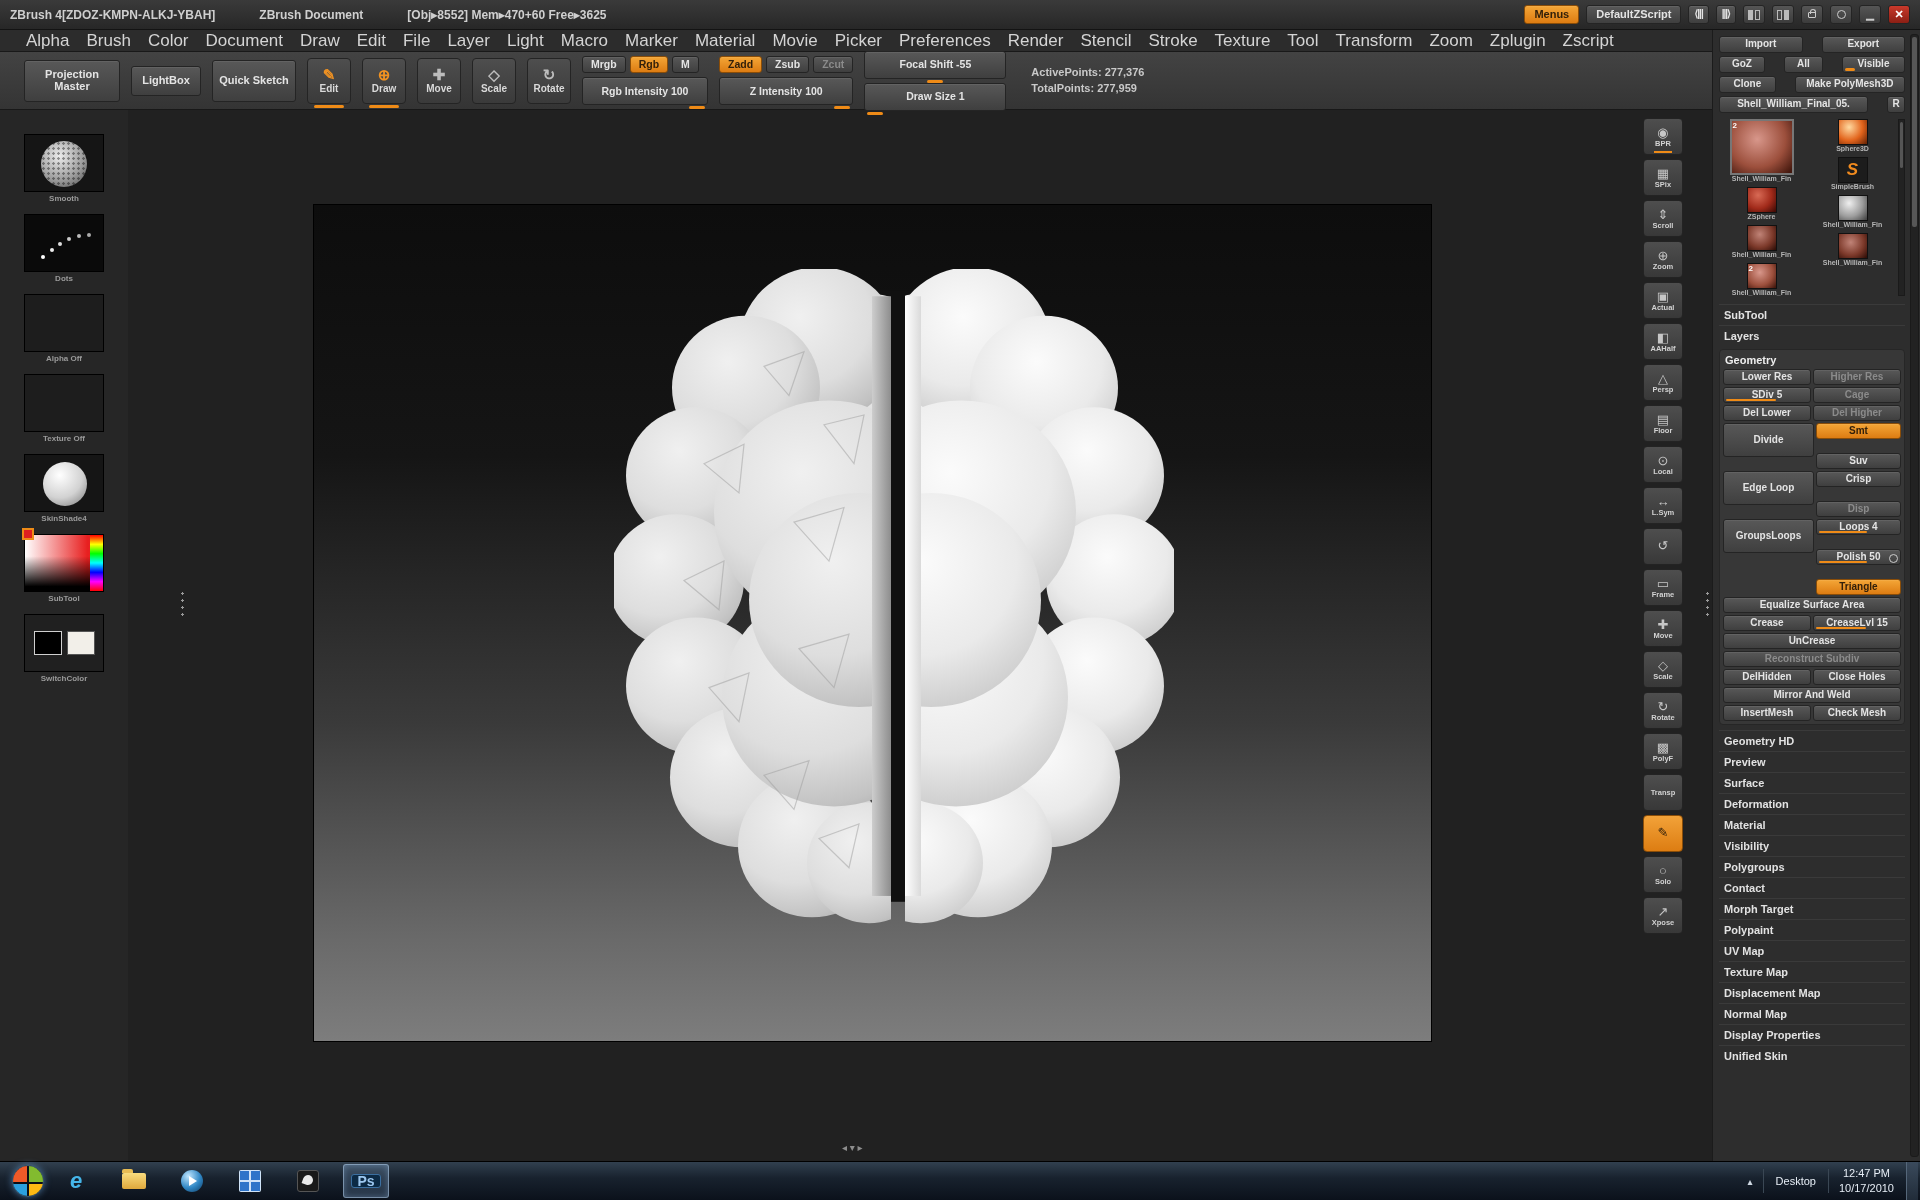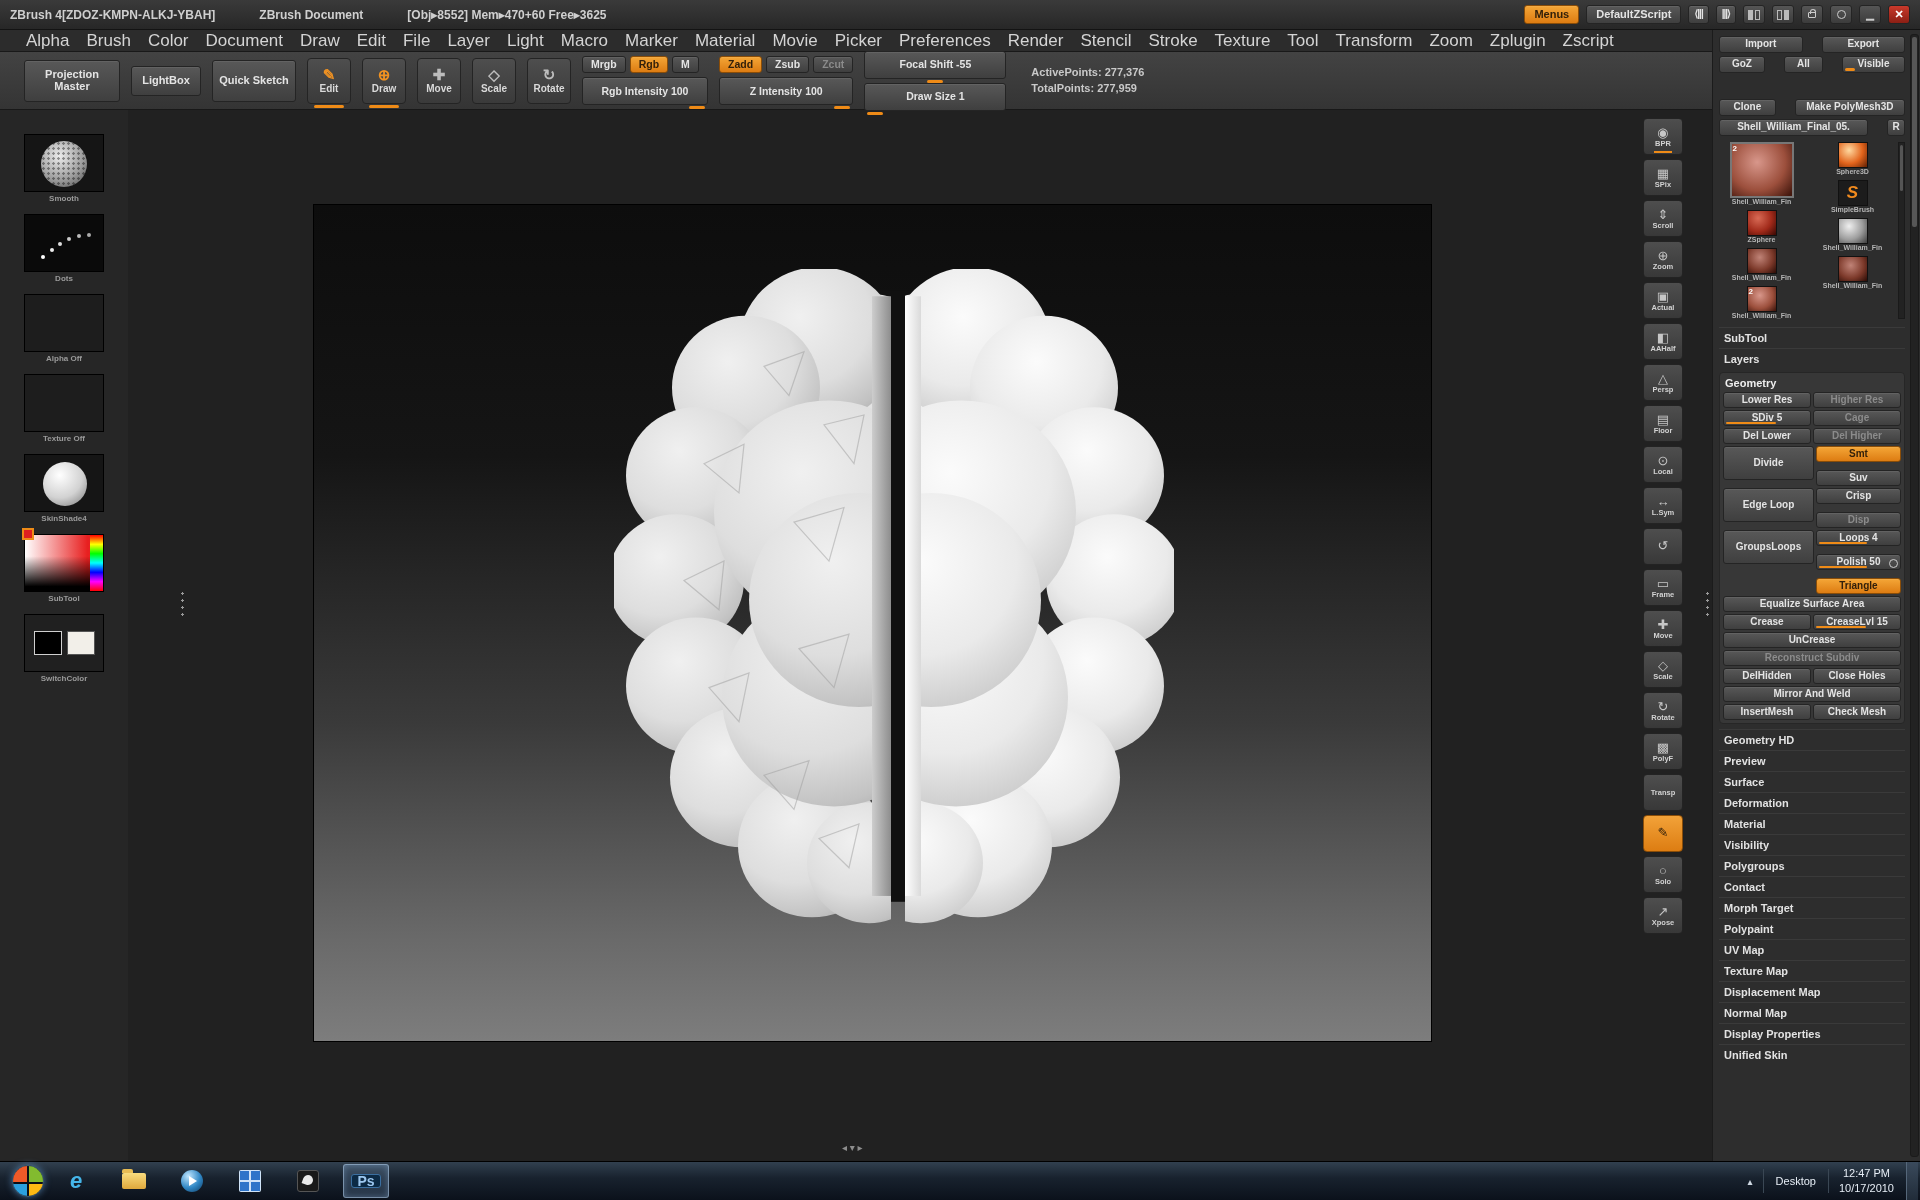--- a/index.html
+++ b/index.html
@@ -123,21 +123,21 @@
   .tg-scroll::before{content:"";position:absolute;left:1px;right:1px;top:2px;height:46px;background:#555;border-radius:2px}
   .rp-section{height:21px;display:flex;align-items:center;padding-left:5px;border-top:1px solid #3a3a3a;
     font-size:11px;font-weight:bold;color:#e2e2e2}
   .geo{background:#373737;border:1px solid #262626;border-radius:4px;padding:3px;margin:3px 0 5px}
   .geo-head{font-size:11px;font-weight:bold;color:#eee;padding:1px 2px 3px}
   .g-row{display:flex;gap:2px;margin-bottom:2px;align-items:flex-start}
   .g{height:16px;font-size:10px;padding:0 2px;position:relative}
   .g.h{flex:1}
   .g.f{width:100%;margin-bottom:2px}
   .g.tall{height:34px}
-  .g-stack{display:flex;flex-direction:column;gap:8px;flex:1}
+  .g-stack{display:flex;flex-direction:column;gap:14px;flex:1}
   .gacc::after{content:"";position:absolute;left:2px;bottom:1px;width:58%;height:2px;background:#ef8b17;border-radius:1px}
   .polish::before{content:"";position:absolute;right:2px;top:4px;width:7px;height:7px;border:1px solid #ccc;border-radius:50%}
   .rp-scrollbar{position:absolute;right:1px;top:4px;bottom:4px;width:9px;background:#222;border:1px solid #1a1a1a;border-radius:3px}
   .rp-thumb{position:absolute;left:1px;right:1px;top:2px;height:190px;background:#575757;border-radius:2px}
   .rp-handle{position:absolute;left:-8px;top:560px}
 
   
   .taskbar{position:absolute;left:0;right:0;bottom:0;height:39px;z-index:60;
     background:linear-gradient(#31404f,#18222e 42%,#0b111b);border-top:1px solid #000;
     display:flex;align-items:center;padding:0 2px}
@@ -486,21 +486,21 @@
     <div class="rp-inner">
       <div class="rp-row">
         <button class="zb rp">Import</button>
         <button class="zb rp">Export</button>
       </div>
       <div class="rp-row">
         <button class="zb rp" style="flex:1.1">GoZ</button>
         <button class="zb rp" style="flex:0.9">All</button>
         <button class="zb rp acc acc-l accin" style="flex:1.6">Visible</button>
       </div>
-      <div class="rp-row" style="margin-top:26px">
+      <div class="rp-row" style="margin-top:3px">
         <button class="zb rp" style="flex:1">Clone</button>
         <button class="zb rp" style="flex:2.1">Make PolyMesh3D</button>
       </div>
       <div class="rp-row">
         <button class="zb rp" style="flex:1">Shell_William_Final_05.</button>
         <button class="zb rp" style="flex:0 0 18px">R</button>
       </div>
 
       <div class="tool-grid">
         <div class="tg-col">

